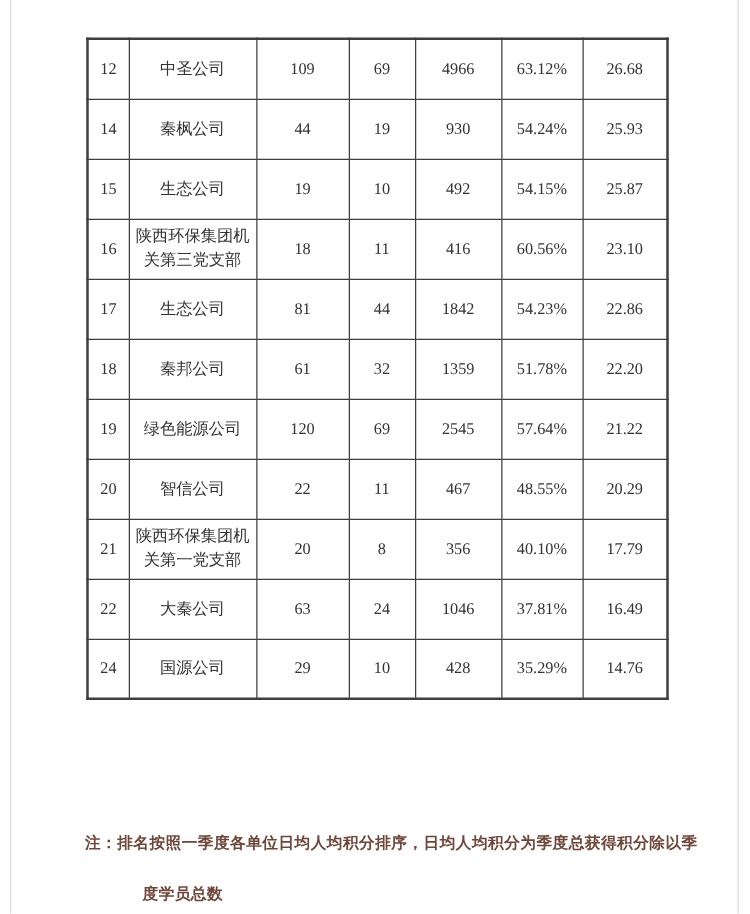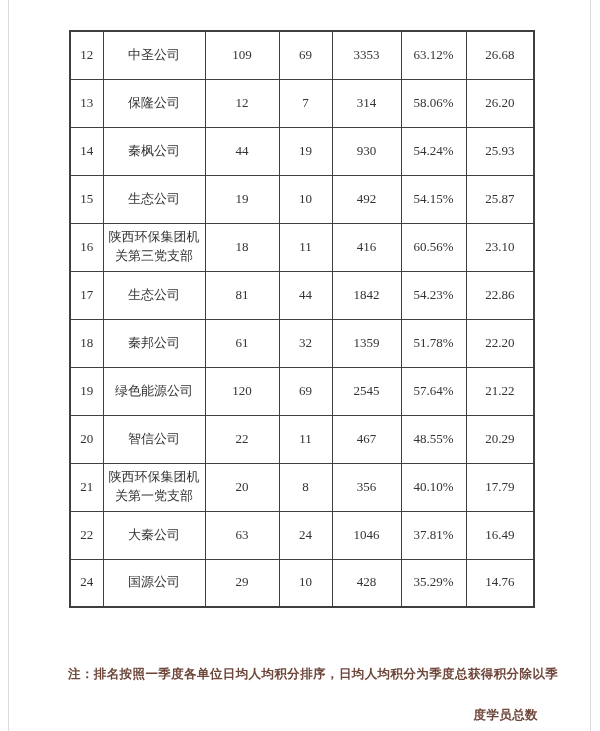--- a/index.html
+++ b/index.html
@@ -49,21 +49,20 @@
   }
   table.ranking tr { height: 48px; }
   .footnote {
     position: absolute;
     left: 68px; top: 666px;
     width: 470px;
     font-size: 12.5px;
     color: var(--footnote-color);
     letter-spacing: 0.4px;
     font-weight: bold;
-    text-align: right;
   }
   .footnote .fn-line1 { white-space: nowrap; }
   .footnote .fn-line2 { margin-left: 46px; margin-top: 24px; white-space: nowrap; }
 </style>
 </head>
 <body>
 
 <div class="page">
   <div class="page-frame"></div>
 
@@ -76,32 +75,23 @@
         <col style="width: 69px;">
         <col style="width: 65px;">
         <col style="width: 68px;">
       </colgroup>
     <tbody>
         <tr>
           <td>12</td>
           <td>中圣公司</td>
           <td>109</td>
           <td>69</td>
-          <td>3353</td>
+          <td>4966</td>
           <td>63.12%</td>
           <td>26.68</td>
-        </tr>
-        <tr>
-          <td>13</td>
-          <td>保隆公司</td>
-          <td>12</td>
-          <td>7</td>
-          <td>314</td>
-          <td>58.06%</td>
-          <td>26.20</td>
         </tr>
         <tr>
           <td>14</td>
           <td>秦枫公司</td>
           <td>44</td>
           <td>19</td>
           <td>930</td>
           <td>54.24%</td>
           <td>25.93</td>
         </tr>

